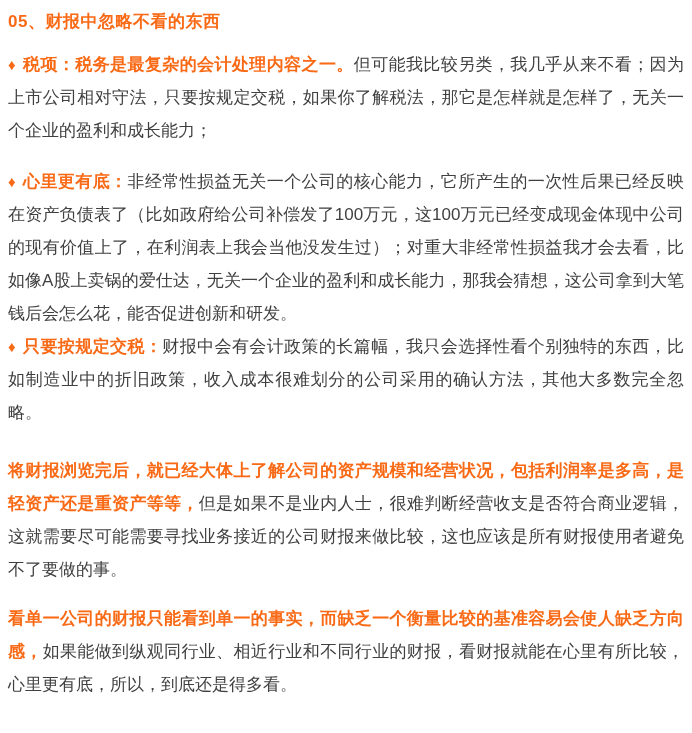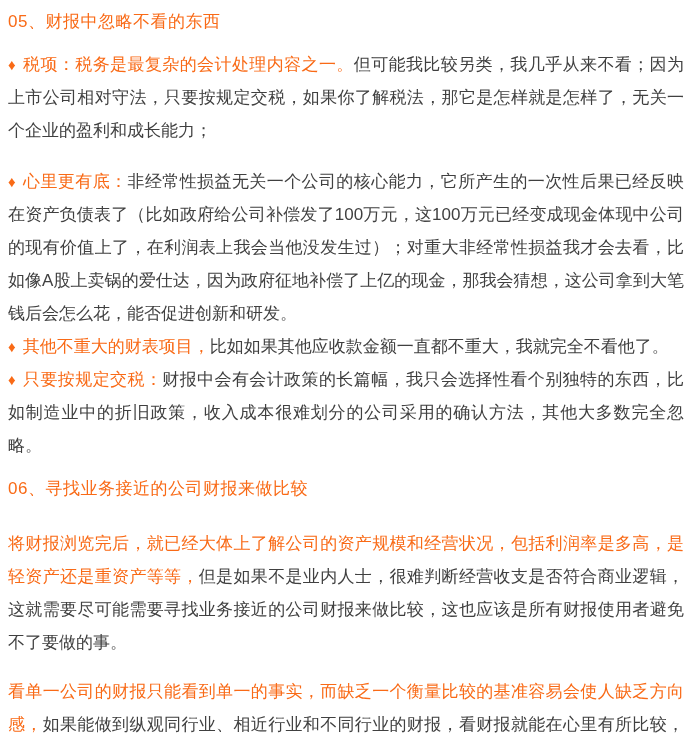--- a/index.html
+++ b/index.html
@@ -20,38 +20,38 @@
     font-family: "Liberation Sans", "DejaVu Sans", sans-serif;
     font-size: 17px;
     line-height: 33px;
     color: var(--text, #404040);
     overflow: hidden;
   }
   .heading {
     margin: 0;
     font-size: 17px;
     line-height: 26px;
-    font-weight: 400;
+    font-weight: 700;
     color: var(--accent, #F96A16);
     letter-spacing: 0.5px;
   }
   .para {
     margin: 0;
     text-align: justify;
     word-break: break-all;
   }
   .bullet {
     color: var(--accent, #F96A16);
     font-weight: 700;
     font-size: 15px;
     margin-right: 7px;
   }
   .lead {
     color: var(--accent, #F96A16);
-    font-weight: 400;
+    font-weight: 700;
   }
   .rest {
     color: var(--text, #404040);
     font-weight: 400;
   }
   #p-tax        { margin-top: 13px; }
   #p-nonrecurring { margin-top: 18px; }
   #p-other      { margin-top: 0; }
   #p-policy     { margin-top: 0; }
   #h06          { margin-top: 14px; }
@@ -60,25 +60,23 @@
 </style>
 </head>
 <body style="background: rgb(255, 255, 255);">
 
 <div class="page">
 
   <h2 class="heading" id="h05">05、财报中忽略不看的东西</h2>
 
   <p class="para" id="p-tax"><span class="bullet">♦</span><span class="lead">税项：税务是最复杂的会计处理内容之一。</span><span class="rest">但可能我比较另类，我几乎从来不看；因为上市公司相对守法，只要按规定交税，如果你了解税法，那它是怎样就是怎样了，无关一个企业的盈利和成长能力；</span></p>
 
-  <p class="para" id="p-nonrecurring"><span class="bullet">♦</span><span class="lead">心里更有底：</span><span class="rest">非经常性损益无关一个公司的核心能力，它所产生的一次性后果已经反映在资产负债表了（比如政府给公司补偿发了100万元，这100万元已经变成现金体现中公司的现有价值上了，在利润表上我会当他没发生过）；对重大非经常性损益我才会去看，比如像A股上卖锅的爱仕达，因为政府征地补偿了上亿的现金，那我会猜想，这公司拿到大笔钱后会怎么花，能否促进创新和研发。</span></p>
+  <p class="para" id="p-nonrecurring"><span class="bullet">♦</span><span class="lead">心里更有底：</span><span class="rest">非经常性损益无关一个公司的核心能力，它所产生的一次性后果已经反映在资产负债表了（比如政府给公司补偿发了100万元，这100万元已经变成现金体现中公司的现有价值上了，在利润表上我会当他没发生过）；对重大非经常性损益我才会去看，比如像A股上卖锅的爱仕达，无关一个企业的盈利和成长能力，那我会猜想，这公司拿到大笔钱后会怎么花，能否促进创新和研发。</span></p>
 
-  <p class="para" id="p-other"><span class="bullet">♦</span><span class="lead">其他不重大的财表项目，</span><span class="rest">比如如果其他应收款金额一直都不重大，我就完全不看他了。</span></p>
 
   <p class="para" id="p-policy"><span class="bullet">♦</span><span class="lead">只要按规定交税：</span><span class="rest">财报中会有会计政策的长篇幅，我只会选择性看个别独特的东西，比如制造业中的折旧政策，收入成本很难划分的公司采用的确认方法，其他大多数完全忽略。</span></p>
 
-  <h2 class="heading" id="h06">06、寻找业务接近的公司财报来做比较</h2>
 
   <p class="para" id="p-compare"><span class="lead">将财报浏览完后，就已经大体上了解公司的资产规模和经营状况，包括利润率是多高，是轻资产还是重资产等等，</span><span class="rest">但是如果不是业内人士，很难判断经营收支是否符合商业逻辑，这就需要尽可能需要寻找业务接近的公司财报来做比较，这也应该是所有财报使用者避免不了要做的事。</span></p>
 
   <p class="para" id="p-single"><span class="lead">看单一公司的财报只能看到单一的事实，而缺乏一个衡量比较的基准容易会使人缺乏方向感，</span><span class="rest">如果能做到纵观同行业、相近行业和不同行业的财报，看财报就能在心里有所比较，心里更有底，所以，到底还是得多看。</span></p>
 
 </div>
 
 </body></html>

